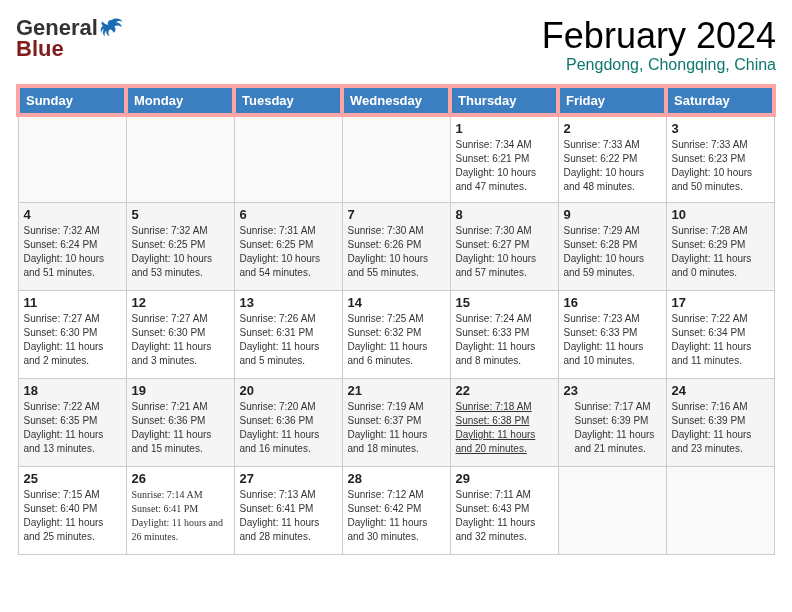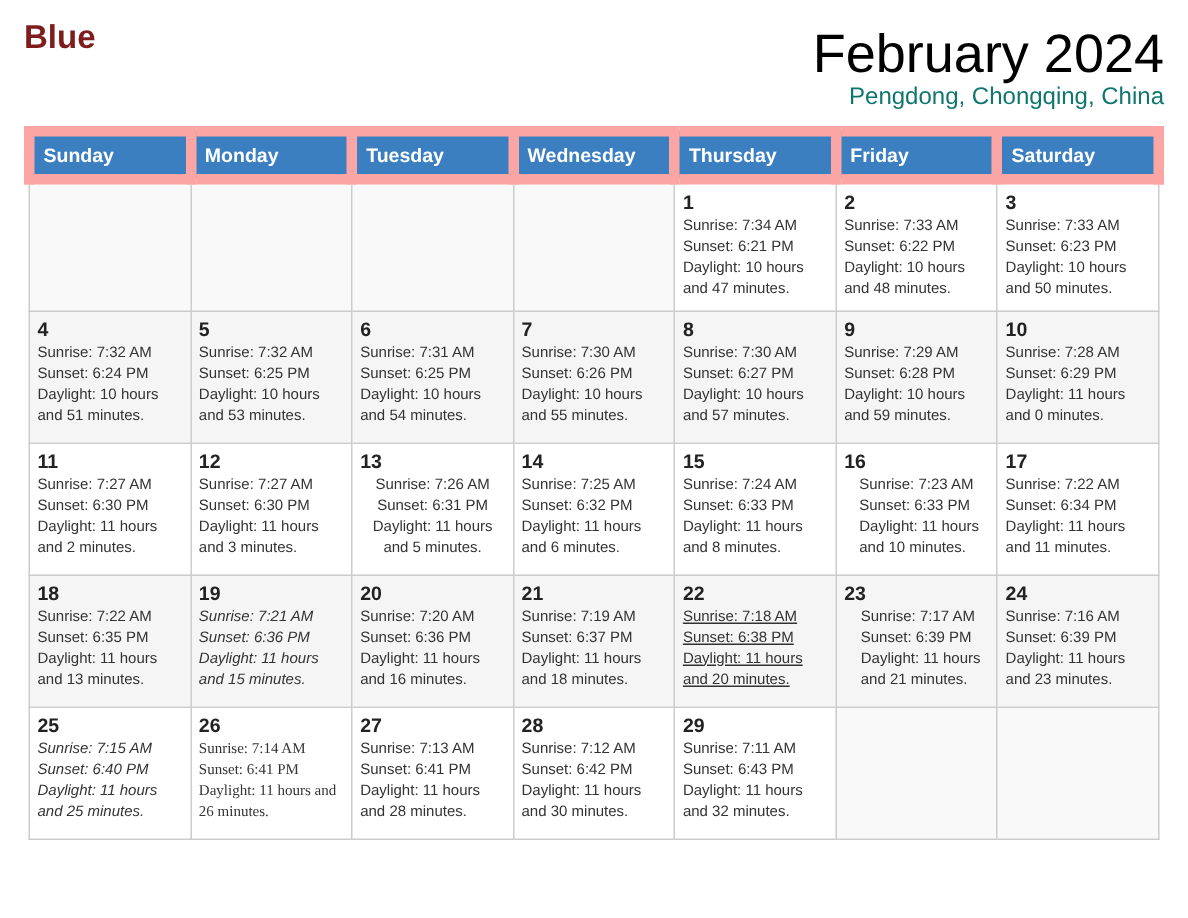--- a/index.html
+++ b/index.html
@@ -53,21 +53,21 @@
       border-collapse: collapse;
       table-layout: fixed;
     }
     thead tr th {
       background: #3c7fc0;
       color: #fff;
       text-align: left;
       padding: 5px 6px;
       font-size: 13px;
       font-weight: bold;
-      border: 7px solid #fca5a5;
+      border: 4px solid #fca5a5;
     }
     tbody tr td {
       border: 1px solid #ccc;
       vertical-align: top;
       padding: 4px 5px;
       min-height: 80px;
       height: 88px;
       font-size: 10.5px;
       color: #222;
       background: #fff;
@@ -88,20 +88,26 @@
     }
     td.empty {
       background: #f9f9f9;
     }
   </style>
 </head>
 <body>
 
 <div class="header">
   <div class="logo">
+    <div class="logo-text">
+      <span class="logo-general">General</span>
+      <svg class="logo-bird" viewBox="0 0 30 28" xmlns="http://www.w3.org/2000/svg">
+        <path d="M15 4 C18 1, 26 2, 28 6 C26 5, 22 5, 20 7 C24 7, 27 9, 27 13 C25 11, 21 10, 18 12 C20 14, 20 18, 17 20 C16 17, 14 15, 12 16 C10 18, 10 22, 12 24 C9 23, 7 20, 8 17 C6 19, 5 22, 6 25 C3 22, 3 18, 5 15 C3 16, 1 18, 2 21 C0 18, 1 13, 4 11 C2 11, 1 8, 3 6 C5 8, 7 10, 10 10 C9 8, 10 5, 13 4 Z" fill="#1a6db5"></path>
+      </svg>
+    </div>
     <span class="logo-blue" style="font-size:22px;font-weight:bold;color:#7f1d1d;margin-top:-4px;">Blue</span>
   </div>
   <div class="title-block">
     <div class="calendar-title">February 2024</div>
     <div class="calendar-subtitle">Pengdong, Chongqing, China</div>
   </div>
 </div>
 
 <table>
   <thead>
@@ -192,59 +198,59 @@
 Daylight: 11 hours and 2 minutes.</div>
         </td>
         <td>
           <span class="day-number">12</span>
           <div class="day-info" style="white-space: pre-line;">Sunrise: 7:27 AM
 Sunset: 6:30 PM
 Daylight: 11 hours and 3 minutes.</div>
         </td>
         <td>
           <span class="day-number">13</span>
-          <div class="day-info" style="white-space: pre-line; text-align: center;">Sunrise: 7:26 AM
+          <div class="day-info" style="white-space: pre-line;">Sunrise: 7:26 AM
 Sunset: 6:31 PM
 Daylight: 11 hours and 5 minutes.</div>
         </td>
         <td>
           <span class="day-number">14</span>
           <div class="day-info" style="white-space: pre-line;">Sunrise: 7:25 AM
 Sunset: 6:32 PM
 Daylight: 11 hours and 6 minutes.</div>
         </td>
         <td>
           <span class="day-number">15</span>
           <div class="day-info" style="white-space: pre-line;">Sunrise: 7:24 AM
 Sunset: 6:33 PM
 Daylight: 11 hours and 8 minutes.</div>
         </td>
         <td>
           <span class="day-number">16</span>
-          <div class="day-info" style="white-space: pre-line; margin-left: 10px;">Sunrise: 7:23 AM
+          <div class="day-info" style="white-space: pre-line;">Sunrise: 7:23 AM
 Sunset: 6:33 PM
 Daylight: 11 hours and 10 minutes.</div>
         </td>
         <td>
           <span class="day-number">17</span>
           <div class="day-info" style="white-space: pre-line;">Sunrise: 7:22 AM
 Sunset: 6:34 PM
 Daylight: 11 hours and 11 minutes.</div>
         </td>
       </tr>
       <tr>
         <td>
           <span class="day-number">18</span>
           <div class="day-info" style="white-space: pre-line;">Sunrise: 7:22 AM
 Sunset: 6:35 PM
 Daylight: 11 hours and 13 minutes.</div>
         </td>
         <td>
           <span class="day-number">19</span>
-          <div class="day-info" style="white-space: pre-line; font-style: italic;">Sunrise: 7:21 AM
+          <div class="day-info" style="white-space: pre-line;">Sunrise: 7:21 AM
 Sunset: 6:36 PM
 Daylight: 11 hours and 15 minutes.</div>
         </td>
         <td>
           <span class="day-number">20</span>
           <div class="day-info" style="white-space: pre-line;">Sunrise: 7:20 AM
 Sunset: 6:36 PM
 Daylight: 11 hours and 16 minutes.</div>
         </td>
         <td>
@@ -268,21 +274,21 @@
         <td>
           <span class="day-number">24</span>
           <div class="day-info" style="white-space: pre-line;">Sunrise: 7:16 AM
 Sunset: 6:39 PM
 Daylight: 11 hours and 23 minutes.</div>
         </td>
       </tr>
       <tr>
         <td>
           <span class="day-number">25</span>
-          <div class="day-info" style="white-space: pre-line; font-style: italic;">Sunrise: 7:15 AM
+          <div class="day-info" style="white-space: pre-line;">Sunrise: 7:15 AM
 Sunset: 6:40 PM
 Daylight: 11 hours and 25 minutes.</div>
         </td>
         <td>
           <span class="day-number">26</span>
           <div class="day-info" style="white-space: pre-line; font-family: Liberation Serif, serif;">Sunrise: 7:14 AM
 Sunset: 6:41 PM
 Daylight: 11 hours and 26 minutes.</div>
         </td>
         <td>

